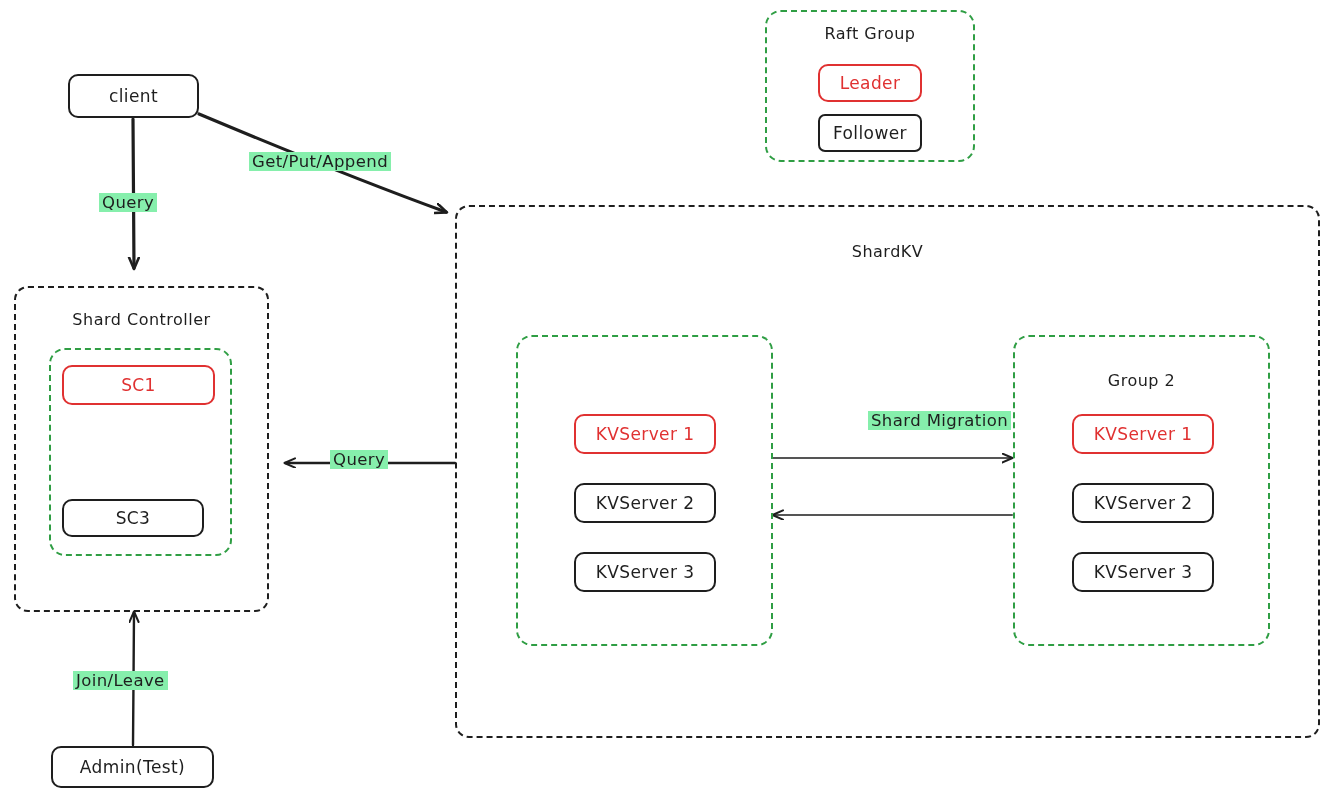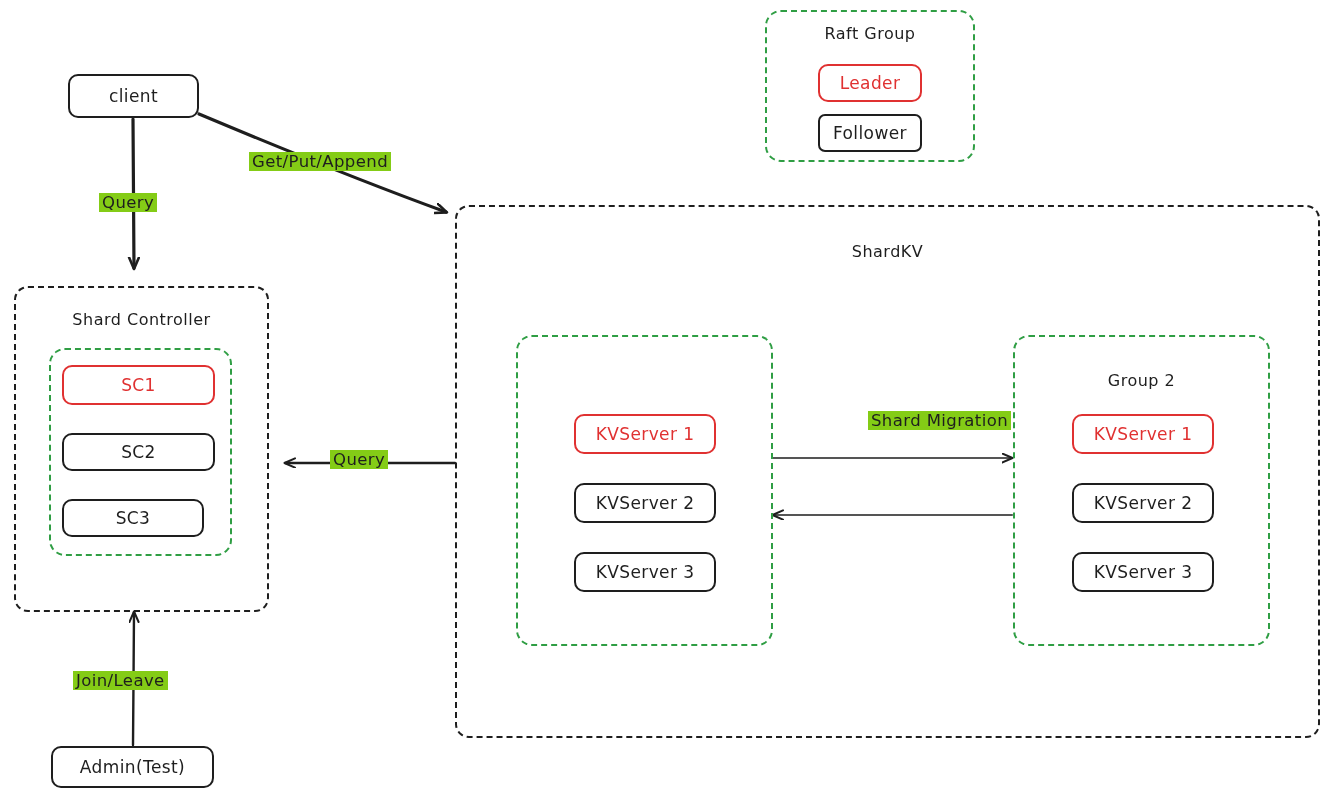--- a/index.html
+++ b/index.html
@@ -66,21 +66,21 @@
     white-space: nowrap;
     text-align: center;
   }
   .edge-label {
     position: absolute;
     font-family: "DejaVu Sans", sans-serif;
     font-size: 16.5px;
     color: #1e1e1e;
     letter-spacing: 0.4px;
     white-space: nowrap;
-    background: #84cc16;
+    background: #86efac;
     padding: 0 3px;
   }
 </style>
 </head>
 <body>
 
 <div id="canvas">
 
   <svg id="svg-layer" viewBox="0 0 1333 791">
     <defs>
@@ -111,21 +111,20 @@
   <div class="node" style="left:818px; top:114px; width:104px; height:38px;border-radius:7px;">Follower</div>
 
   <div class="node" style="left:68px; top:74px; width:131px; height:44px;">client</div>
   <div class="edge-label" style="left:99px; top:193px;">Query</div>
   <div class="edge-label" style="left:249px; top:152px;">Get/Put/Append</div>
 
   <div class="container-dashed" style="left:14px; top:286px; width:255px; height:326px;"></div>
   <div class="group-title" style="left:14px; top:310px; width:255px;">Shard Controller</div>
   <div class="container-green" style="left:49px; top:348px; width:183px; height:208px;"></div>
   <div class="node red" style="left:62px; top:365px; width:153px; height:40px;">SC1</div>
-  <div class="node" style="left:62px; top:433px; width:153px; height:38px;">SC2</div>
   <div class="node" style="left:62px; top:499px; width:142px; height:38px;">SC3</div>
 
   <div class="edge-label" style="left:330px; top:450px;">Query</div>
 
   <div class="node" style="left:51px; top:746px; width:163px; height:42px;">Admin(Test)</div>
   <div class="edge-label" style="left:73px; top:657px;margin-top:14px;">Join/Leave</div>
 
   <div class="container-dashed" style="left:455px; top:205px; width:865px; height:533px;"></div>
   <div class="group-title" style="left:455px; top:242px; width:865px;">ShardKV</div>
 

